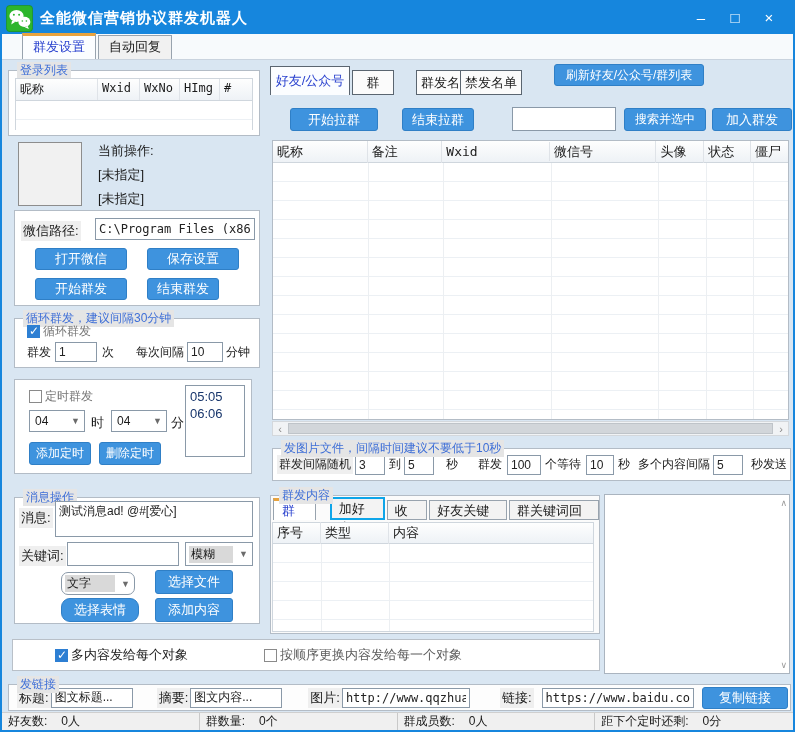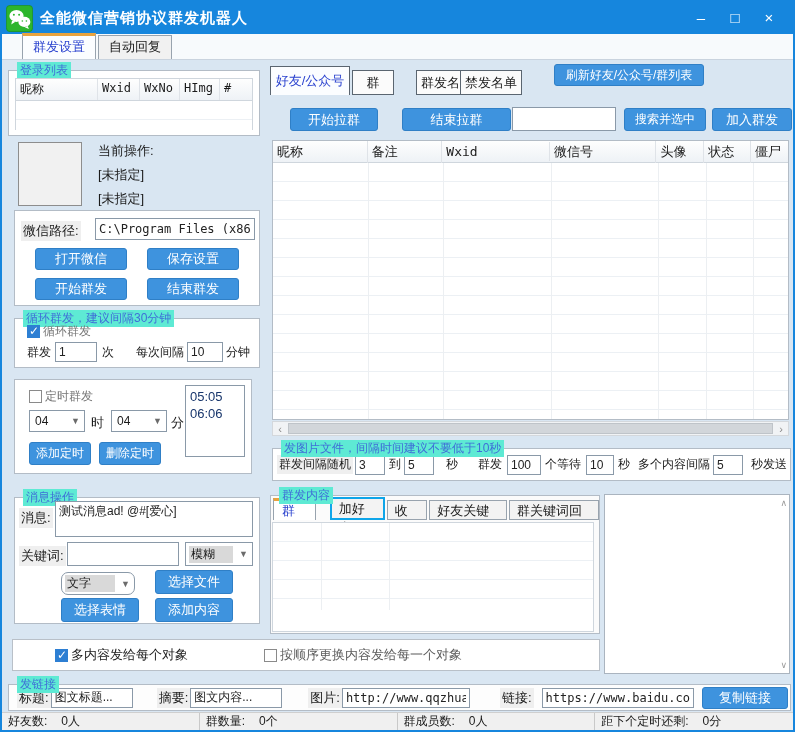--- a/index.html
+++ b/index.html
@@ -31,21 +31,21 @@
            font-family:"Liberation Sans","DejaVu Sans",sans-serif; color:#222; }
   .mono { font-family:"DejaVu Sans Mono","Liberation Mono",monospace; }
   .combo { background:#fff; border:1px solid #8a99a8; display:flex; align-items:center; }
   .combo .val { flex:1; margin:2px 2px 2px 3px; background:#d9d9d9; padding:0 2px; font-size:12px; }
   .combo .arr { color:#6b6b6b; font-size:9px; padding:0 4px; }
   .cb { width:13px; height:13px; border:1px solid #8a8a8a; background:#fff; display:inline-block;
         flex:0 0 auto; position:relative; }
   .cb.on { background:#2d7fd3; border-color:#2d7fd3; }
   .cb.on::after { content:"✓"; position:absolute; left:1px; top:-2px; color:#fff; font-size:12px; font-weight:bold; }
   .group { position:absolute; border:1px solid #b3bcc6; background:#fff; }
-  .gtitle { position:absolute; top:-9px; left:8px; background:#5eead4; color:#3f6fd7;
+  .gtitle { position:absolute; top:-9px; left:8px; background:#e5e5e5; color:#3f6fd7;
             padding:0 3px; font-size:12px; white-space:nowrap; }
   .graylab { background:#efefef; padding:1px 2px; font-size:13px; }
   .rows { background:repeating-linear-gradient(to bottom,#fff 0px,#fff 18px,#ecf0f4 18px,#ecf0f4 19px); }
   .thead { background:linear-gradient(#fefefe,#eef2f6); border-bottom:1px solid #cfd6dd;
            display:flex; font-size:13px; }
   .thead .c { padding:2px 4px; border-right:1px solid #dfe3e8; overflow:hidden; white-space:nowrap; }
   .colline { position:absolute; top:0; bottom:0; width:1px; background:#eceff2; }
 
   
   .hscroll { background:#f1f3f5; border:1px solid #d4d8dc; display:flex; align-items:center; }
@@ -106,21 +106,21 @@
   <div class="abs" style="left:96px; top:140px; font-size:13px;">当前操作:</div>
   <div class="abs" style="left:96px; top:164px; font-size:13px;">[未指定]</div>
   <div class="abs" style="left:96px; top:188px; font-size:13px;">[未指定]</div>
 
   <div class="group" style="left:12px; top:208px; width:246px; height:96px;">
     <span class="graylab abs" style="left:6px; top:10px;">微信路径:</span>
     <input class="input mono abs" style="left: 80px; top: 7px; width: 160px; height: 22px;" value="C:\Program Files (x86)\">
     <div class="btn abs" style="left:20px; top:37px; width:92px; height:22px;">打开微信</div>
     <div class="btn abs" style="left:132px; top:37px; width:92px; height:22px;">保存设置</div>
     <div class="btn abs" style="left:20px; top:67px; width:92px; height:22px;">开始群发</div>
-    <div class="btn abs" style="left:132px; top:67px; width:92px; height:22px;">结束群发</div>
+    <div class="btn abs" style="left:132px; top:67px; width:72px; height:22px;">结束群发</div>
   </div>
 
   <div class="group" style="left:12px; top:316px; width:246px; height:50px;">
     <span class="gtitle">循环群发，建议间隔30分钟</span>
     <div class="abs" style="left:12px; top:4px; display:flex; align-items:center; gap:3px;">
       <span class="cb on"></span>
       <span style="color:#767676;">循环群发</span>
     </div>
     <div class="abs" style="left:12px; top:22px; width:228px; height:22px; display:flex; align-items:center;">
       <span>群发</span>
@@ -164,36 +164,36 @@
     <input class="input abs" style="left: 52px; top: 44px; width: 112px; height: 24px;" value="">
     <div class="combo abs" style="left:170px; top:44px; width:68px; height:24px;">
       <span class="val">模糊</span>
       <span class="arr">▼</span>
     </div>
     <div class="combo abs" style="left:46px; top:74px; width:74px; height:23px;border-radius:7px;">
       <span class="val">文字</span>
       <span class="arr">▼</span>
     </div>
     <div class="btn abs" style="left:140px; top:72px; width:78px; height:24px;">选择文件</div>
-    <div class="btn abs" style="left:46px; top:100px; width:78px; height:24px;">选择表情</div>
+    <div class="btn abs" style="left:46px; top:100px; width:78px; height:24px;border-radius:9px;">选择表情</div>
     <div class="btn abs" style="left:140px; top:100px; width:78px; height:24px;">添加内容</div>
   </div>
 
   <div class="abs" style="left:268px; top:64px; width:80px; height:29px; background:#fbfdff; border:1px solid #5a6570; border-bottom:none;
                           display:flex; align-items:center; justify-content:center; color:#2b43cf; font-size:13px;">好友/公众号</div>
   <div class="abs" style="left:350px; top:68px; width:42px; height:25px; background:#fbfbfb; border:1px solid #5a6570;
                           display:flex; align-items:center; justify-content:center; font-size:13px;">群</div>
   <div class="abs" style="left:394px; top:68px; width:62px; height:25px; background:#fbfbfb; border:1px solid #5a6570;
                           display:flex; align-items:center; justify-content:center; font-size:13px;margin-left:20px;">群发名单</div>
   <div class="abs" style="left:458px; top:68px; width:62px; height:25px; background:#fbfbfb; border:1px solid #5a6570;
                           display:flex; align-items:center; justify-content:center; font-size:13px;">禁发名单</div>
   <div class="btn abs" style="left:552px; top:62px; width:150px; height:22px; font-size:12px;">刷新好友/公众号/群列表</div>
 
   <div class="btn abs" style="left:288px; top:106px; width:88px; height:23px;">开始拉群</div>
-  <div class="btn abs" style="left:400px; top:106px; width:109px; height:23px;">结束拉群</div>
+  <div class="btn abs" style="left:400px; top:106px; width:72px; height:23px;">结束拉群</div>
   <input class="input abs" style="left: 510px; top: 105px; width: 104px; height: 24px;" value="">
   <div class="btn abs" style="left:622px; top:106px; width:82px; height:23px; font-size:12px;">搜索并选中</div>
   <div class="btn abs" style="left:710px; top:106px; width:80px; height:23px;">加入群发</div>
 
   <div class="abs" style="left:270px; top:138px; width:517px; height:280px; border:1px solid #b3bcc6; background:#fff;">
     <div class="thead" style="height:22px; align-items:center;">
       <div class="c" style="width:95px;">昵称</div>
       <div class="c" style="width:75px;">备注</div>
       <div class="c mono" style="width:108px;">Wxid</div>
       <div class="c" style="width:107px;">微信号</div>
@@ -239,20 +239,25 @@
     <span class="gtitle">群发内容</span>
     <div style="display:flex; align-items:flex-end; padding-left:2px; height:24px;">
       <div style="height:22px; padding:0 8px; line-height:19px; border:1px solid #98a3ae; border-bottom:none; background:#fff;
                   color:#2b43cf; border-top:3px solid #e8a33d; font-size:13px;">群发</div>
       <div style="height:23px; padding:0 7px; line-height:19px; border:2px solid #0ea5e9; margin-left:14px; background:#f3f3f3; font-size:13px;">加好友</div>
       <div style="height:20px; padding:0 7px; line-height:19px; border:1px solid #98a3ae; margin-left:2px; background:#f3f3f3; font-size:13px;">收款</div>
       <div style="height:20px; padding:0 7px; line-height:19px; border:1px solid #98a3ae; margin-left:2px; background:#f3f3f3; font-size:13px;">好友关键词</div>
       <div style="height:20px; padding:0 7px; line-height:19px; border:1px solid #98a3ae; margin-left:2px; background:#f3f3f3; font-size:13px;">群关键词回复</div>
     </div>
     <div style="position:absolute; left:1px; top:26px; width:322px; height:110px; background:#fff; border:1px solid #cfd6dd;">
+      <div class="thead" style="height:21px; align-items:center;">
+        <div class="c" style="width:48px;">序号</div>
+        <div class="c" style="width:68px;">类型</div>
+        <div class="c" style="width:204px; border-right:none;">内容</div>
+      </div>
       <div class="rows" style="position:relative; height:87px;">
         <div class="colline" style="left:48px;"></div>
           <div class="colline" style="left:116px;"></div>
       </div>
     </div>
   </div>
 
   <div class="abs" style="left:602px; top:492px; width:186px; height:180px; background:#fff; border:1px solid #aab4bf;">
     <span class="varr" style="top:3px;">∧</span>
     <span class="varr" style="bottom:3px;">∨</span>

